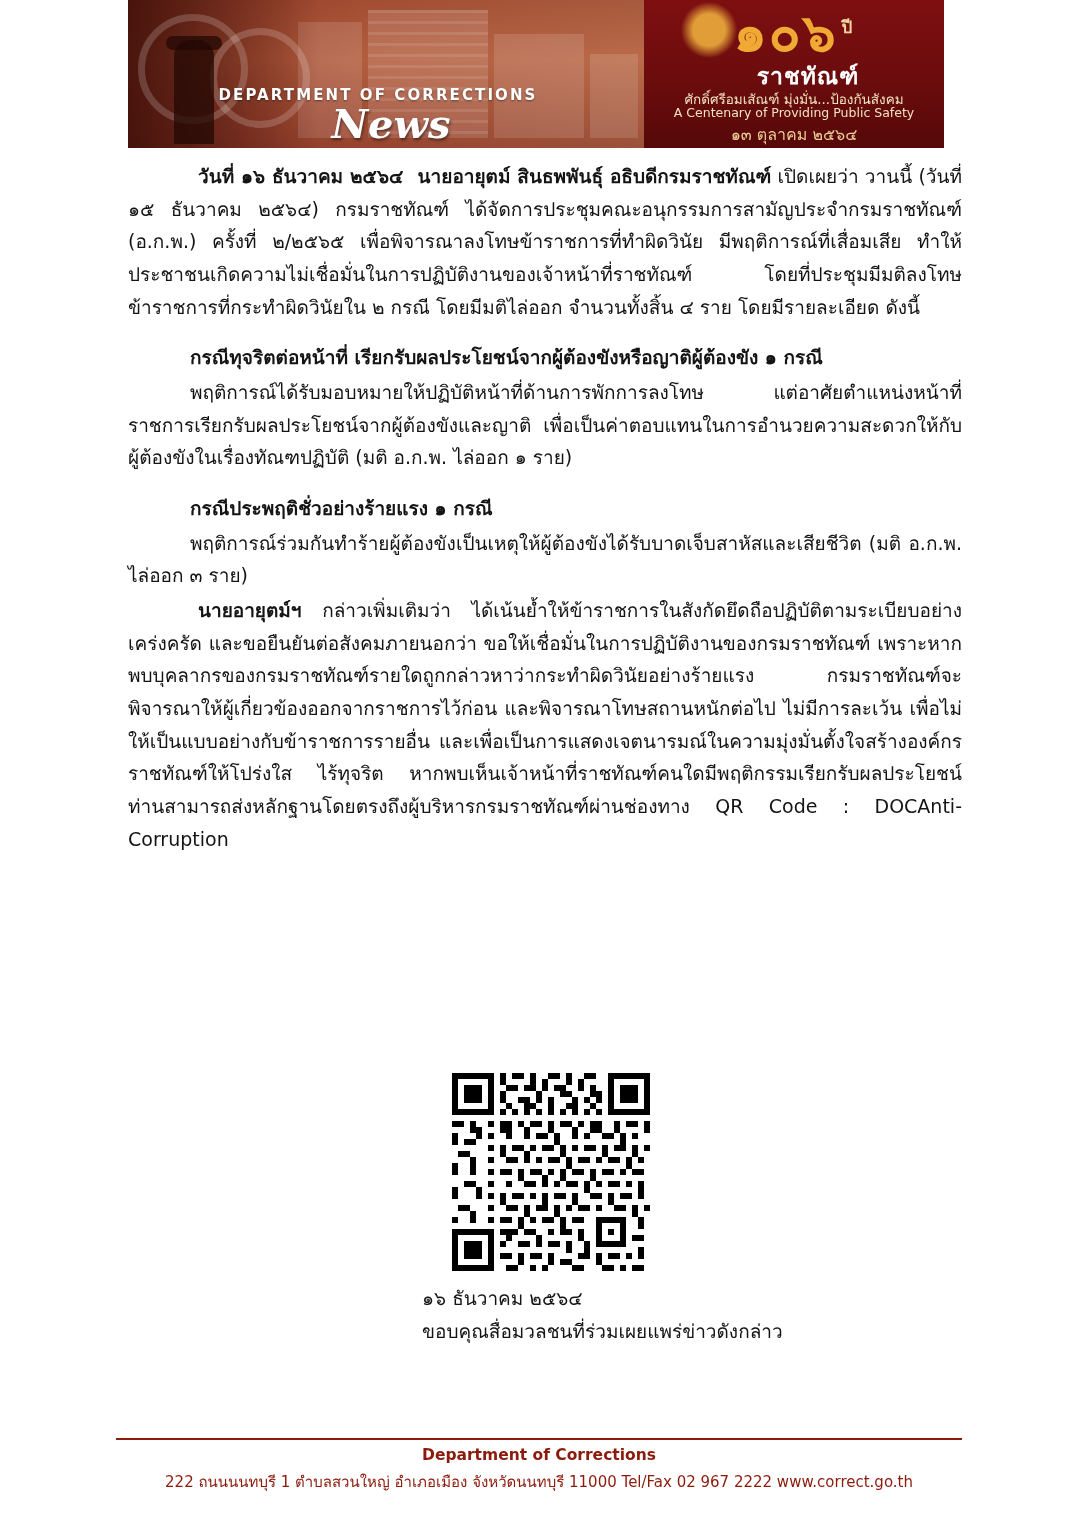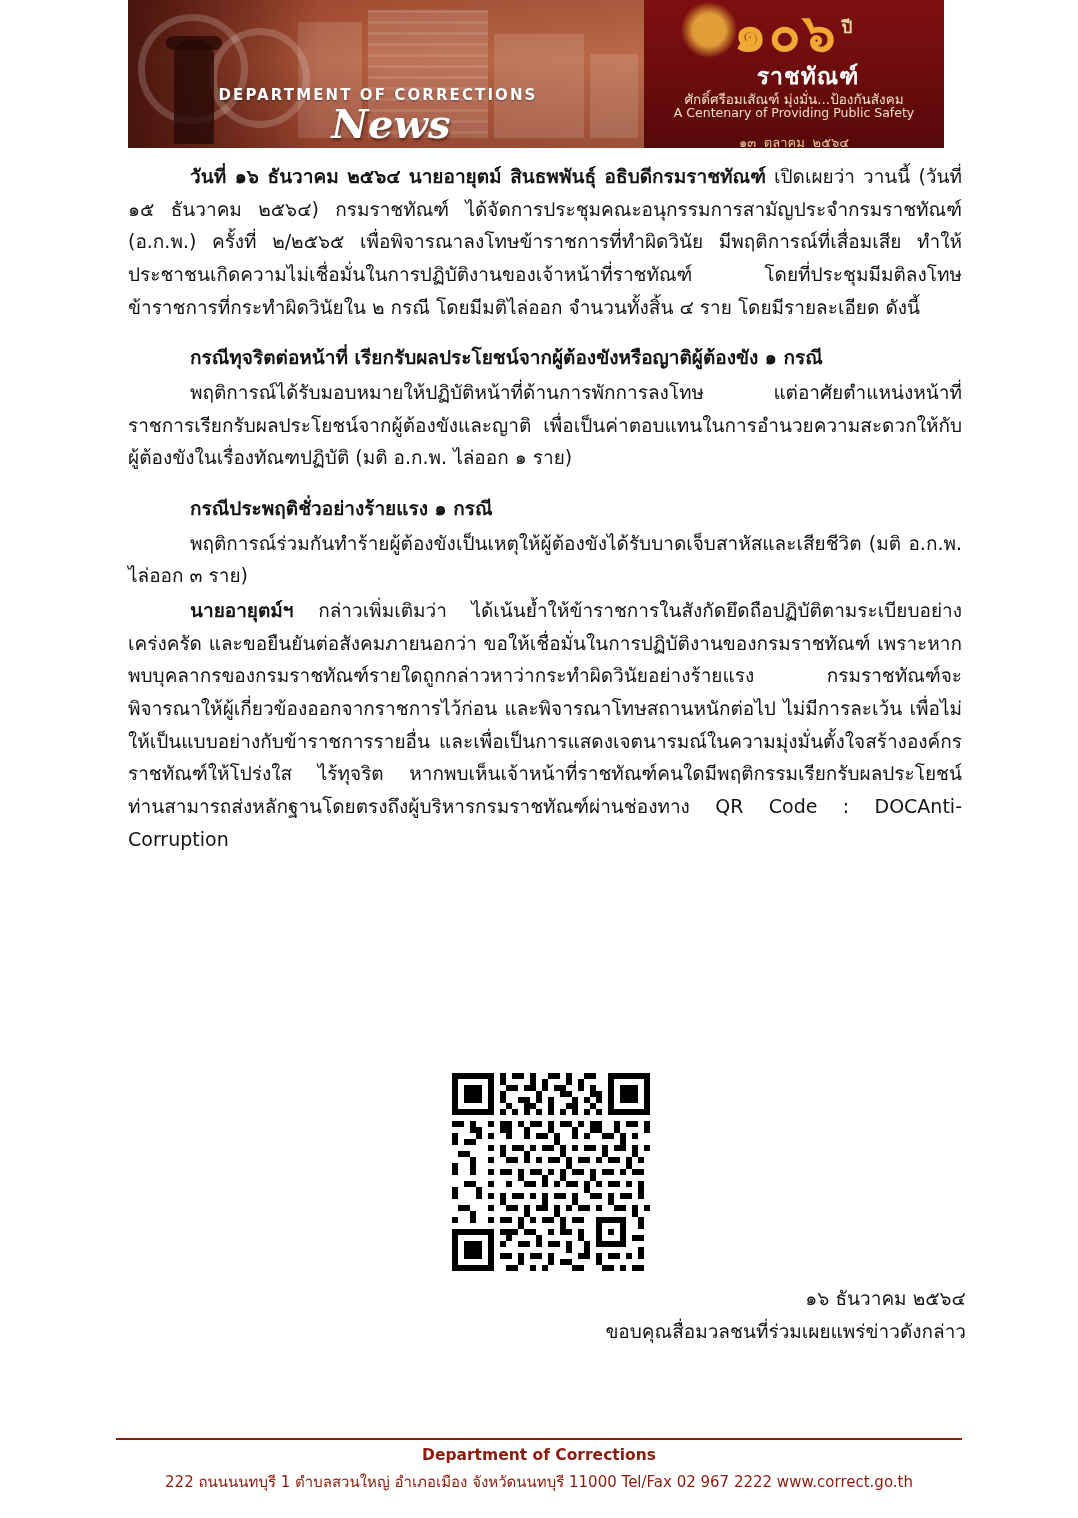--- a/index.html
+++ b/index.html
@@ -143,24 +143,23 @@
     color: #f3e2bf;
   }
   .logo-en {
     position: absolute;
     left: 0; right: 0; top: 105px;
     font-size: 12.5px;
     color: #f3e2bf;
   }
   .logo-date {
     position: absolute;
-    left: 0; right: 0; top: 132px;
-    font-size: 13px;
+    left: 0; right: 0; top: 122px;
+    font-size: 16px;
     color: #edcf96;
-    font-family: Liberation Mono, monospace;
   }
   .ribbon {
     position: absolute;
     left: 36px; top: 2px; width: 58px; height: 56px;
     background: radial-gradient(circle at 50% 50%, #f2b63f 0 40%, rgba(242,182,63,0) 70%);
     opacity: .85;
     border-radius: 50%;
   }
 
   
@@ -187,44 +186,44 @@
     color: #141414;
   }
   .sub-head {
     font-size: 19px;
     font-weight: bold;
     line-height: 1.72;
     margin: 18px 0 2px 0;
     text-indent: 62px;
     color: #141414;
   }
-  .bold { font-weight: bold; }
+  .bold { font-weight: bold; margin-left: 8px; }
 
   
   .qr-wrap {
     position: absolute;
     left: 452px;
     top: 1073px;
     width: 198px;
     height: 198px;
     background: #ffffff;
   }
   .qr {
     width: 100%;
     height: 100%;
     display: block;
   }
 
   
   .signoff {
     position: absolute;
-    right: 112px;
+    right: 136px;
     top: 1282px;
     width: 520px;
-    text-align: right;
+    text-align: left;
     font-size: 19px;
     line-height: 1.75;
     color: #141414;
   }
 
   
   .footer-rule {
     position: absolute;
     left: 116px;
     right: 116px;

